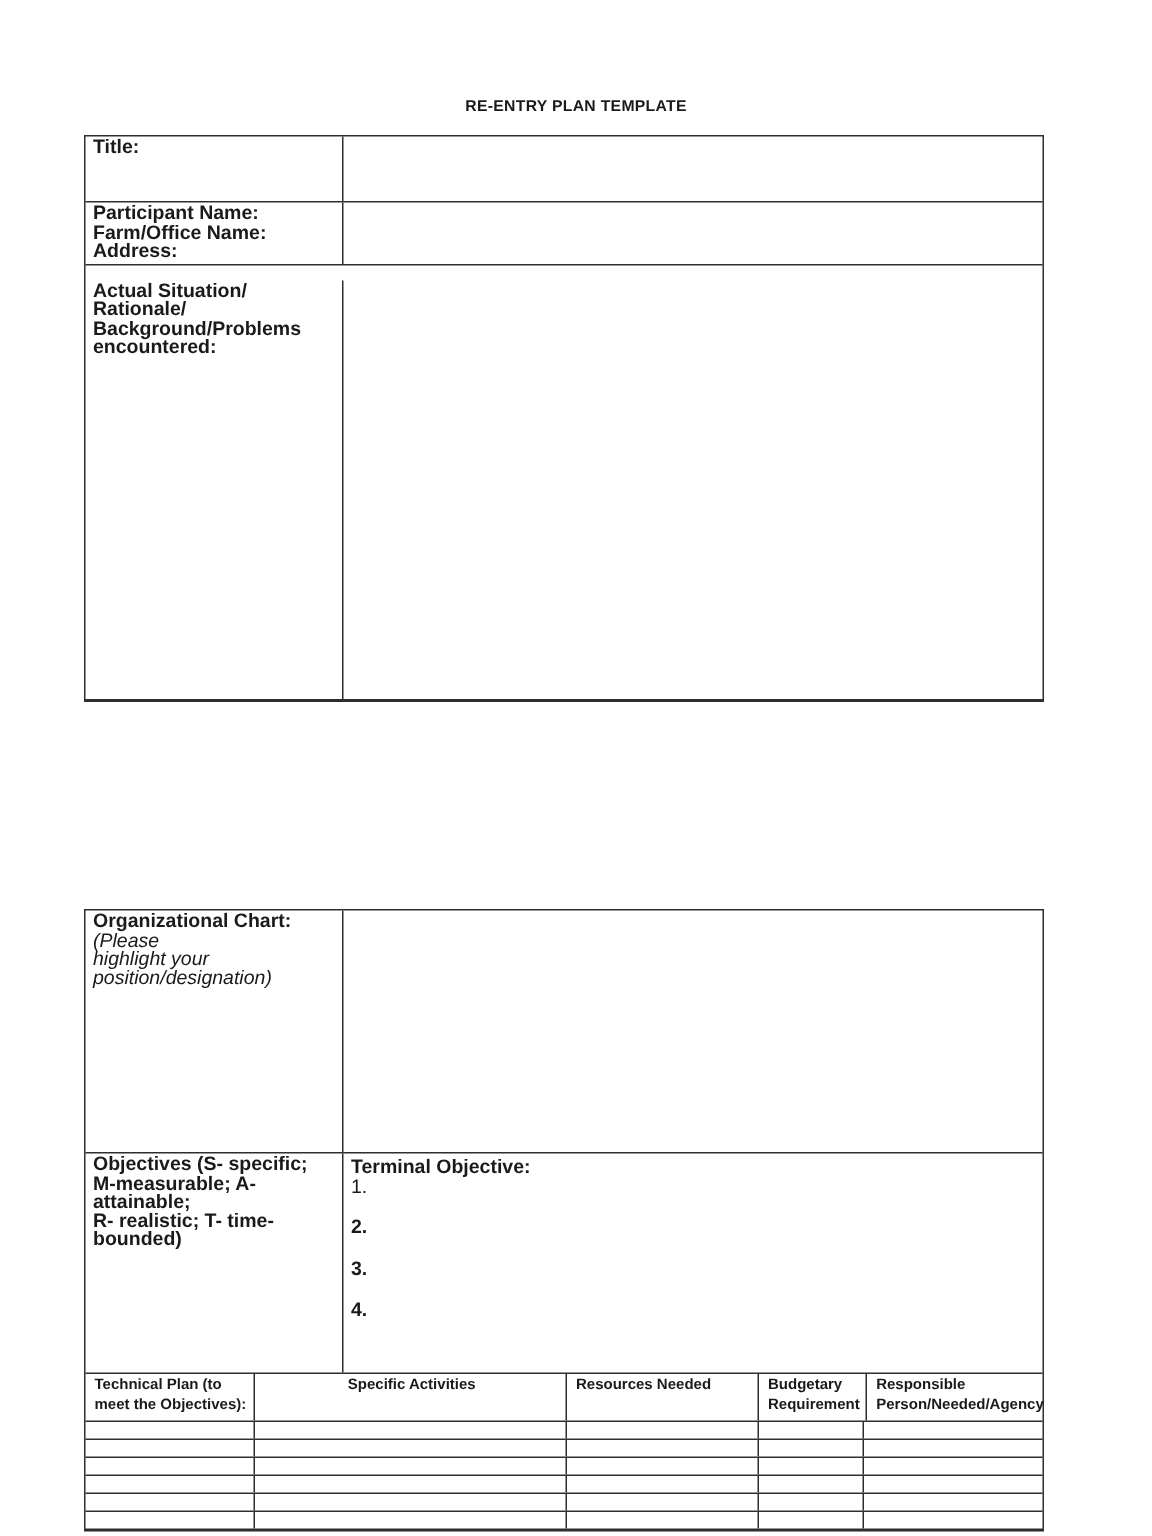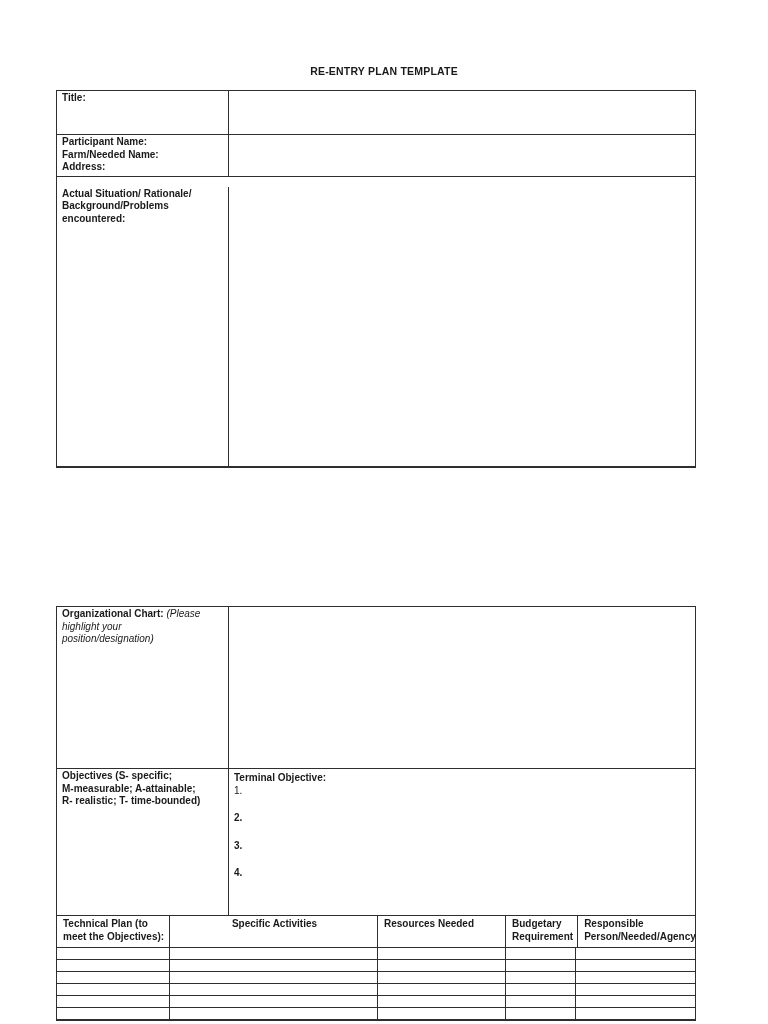--- a/index.html
+++ b/index.html
@@ -25,21 +25,21 @@
     position:absolute;left:56px;width:640px;
     border:1px solid var(--border);border-bottom-width:2px;
     display:flex;flex-direction:column;background:#fff;
   }
   #t1{top:90px;height:378px;}
   #t2{top:606px;height:415px;}
   .row{display:flex;border-bottom:1px solid var(--border);}
   .row:last-child{border-bottom:none;}
   .cell{
     padding:1px 4px 2px 5px;
-    font-size:10px;font-weight:700;line-height:12.5px;
+    font-size:13px;font-weight:700;line-height:12.5px;
   }
   .cell.left{flex:0 0 172px;border-right:1px solid var(--border);}
   .cell.fill{flex:1 1 auto;}
   .r-title{flex:0 0 44px;}
   .r-participant{flex:0 0 37px;}
   .r-situation{flex:1 1 auto;margin-top:10px;}
   .r-org{flex:0 0 162px;}
   .r-obj{flex:0 0 147px;justify-content:flex-end;}
   .r-techhead{flex:0 0 32px;}
   .line{display:block;}
@@ -71,21 +71,21 @@
   <div class="doc-title">RE-ENTRY PLAN TEMPLATE</div>
 
   <div class="tbl" id="t1">
     <div class="row r-title">
       <div class="cell left">Title:</div>
       <div class="cell fill"></div>
     </div>
     <div class="row r-participant">
       <div class="cell left">
         <span class="line">Participant Name:</span>
-        <span class="line">Farm/Needed Name:</span>
+        <span class="line">Farm/Office Name:</span>
         <span class="line">Address:</span>
       </div>
       <div class="cell fill"></div>
     </div>
     <div class="row r-situation">
       <div class="cell left">
         <span class="line">Actual Situation/ Rationale/</span>
         <span class="line">Background/Problems</span>
         <span class="line">encountered:</span>
       </div>

